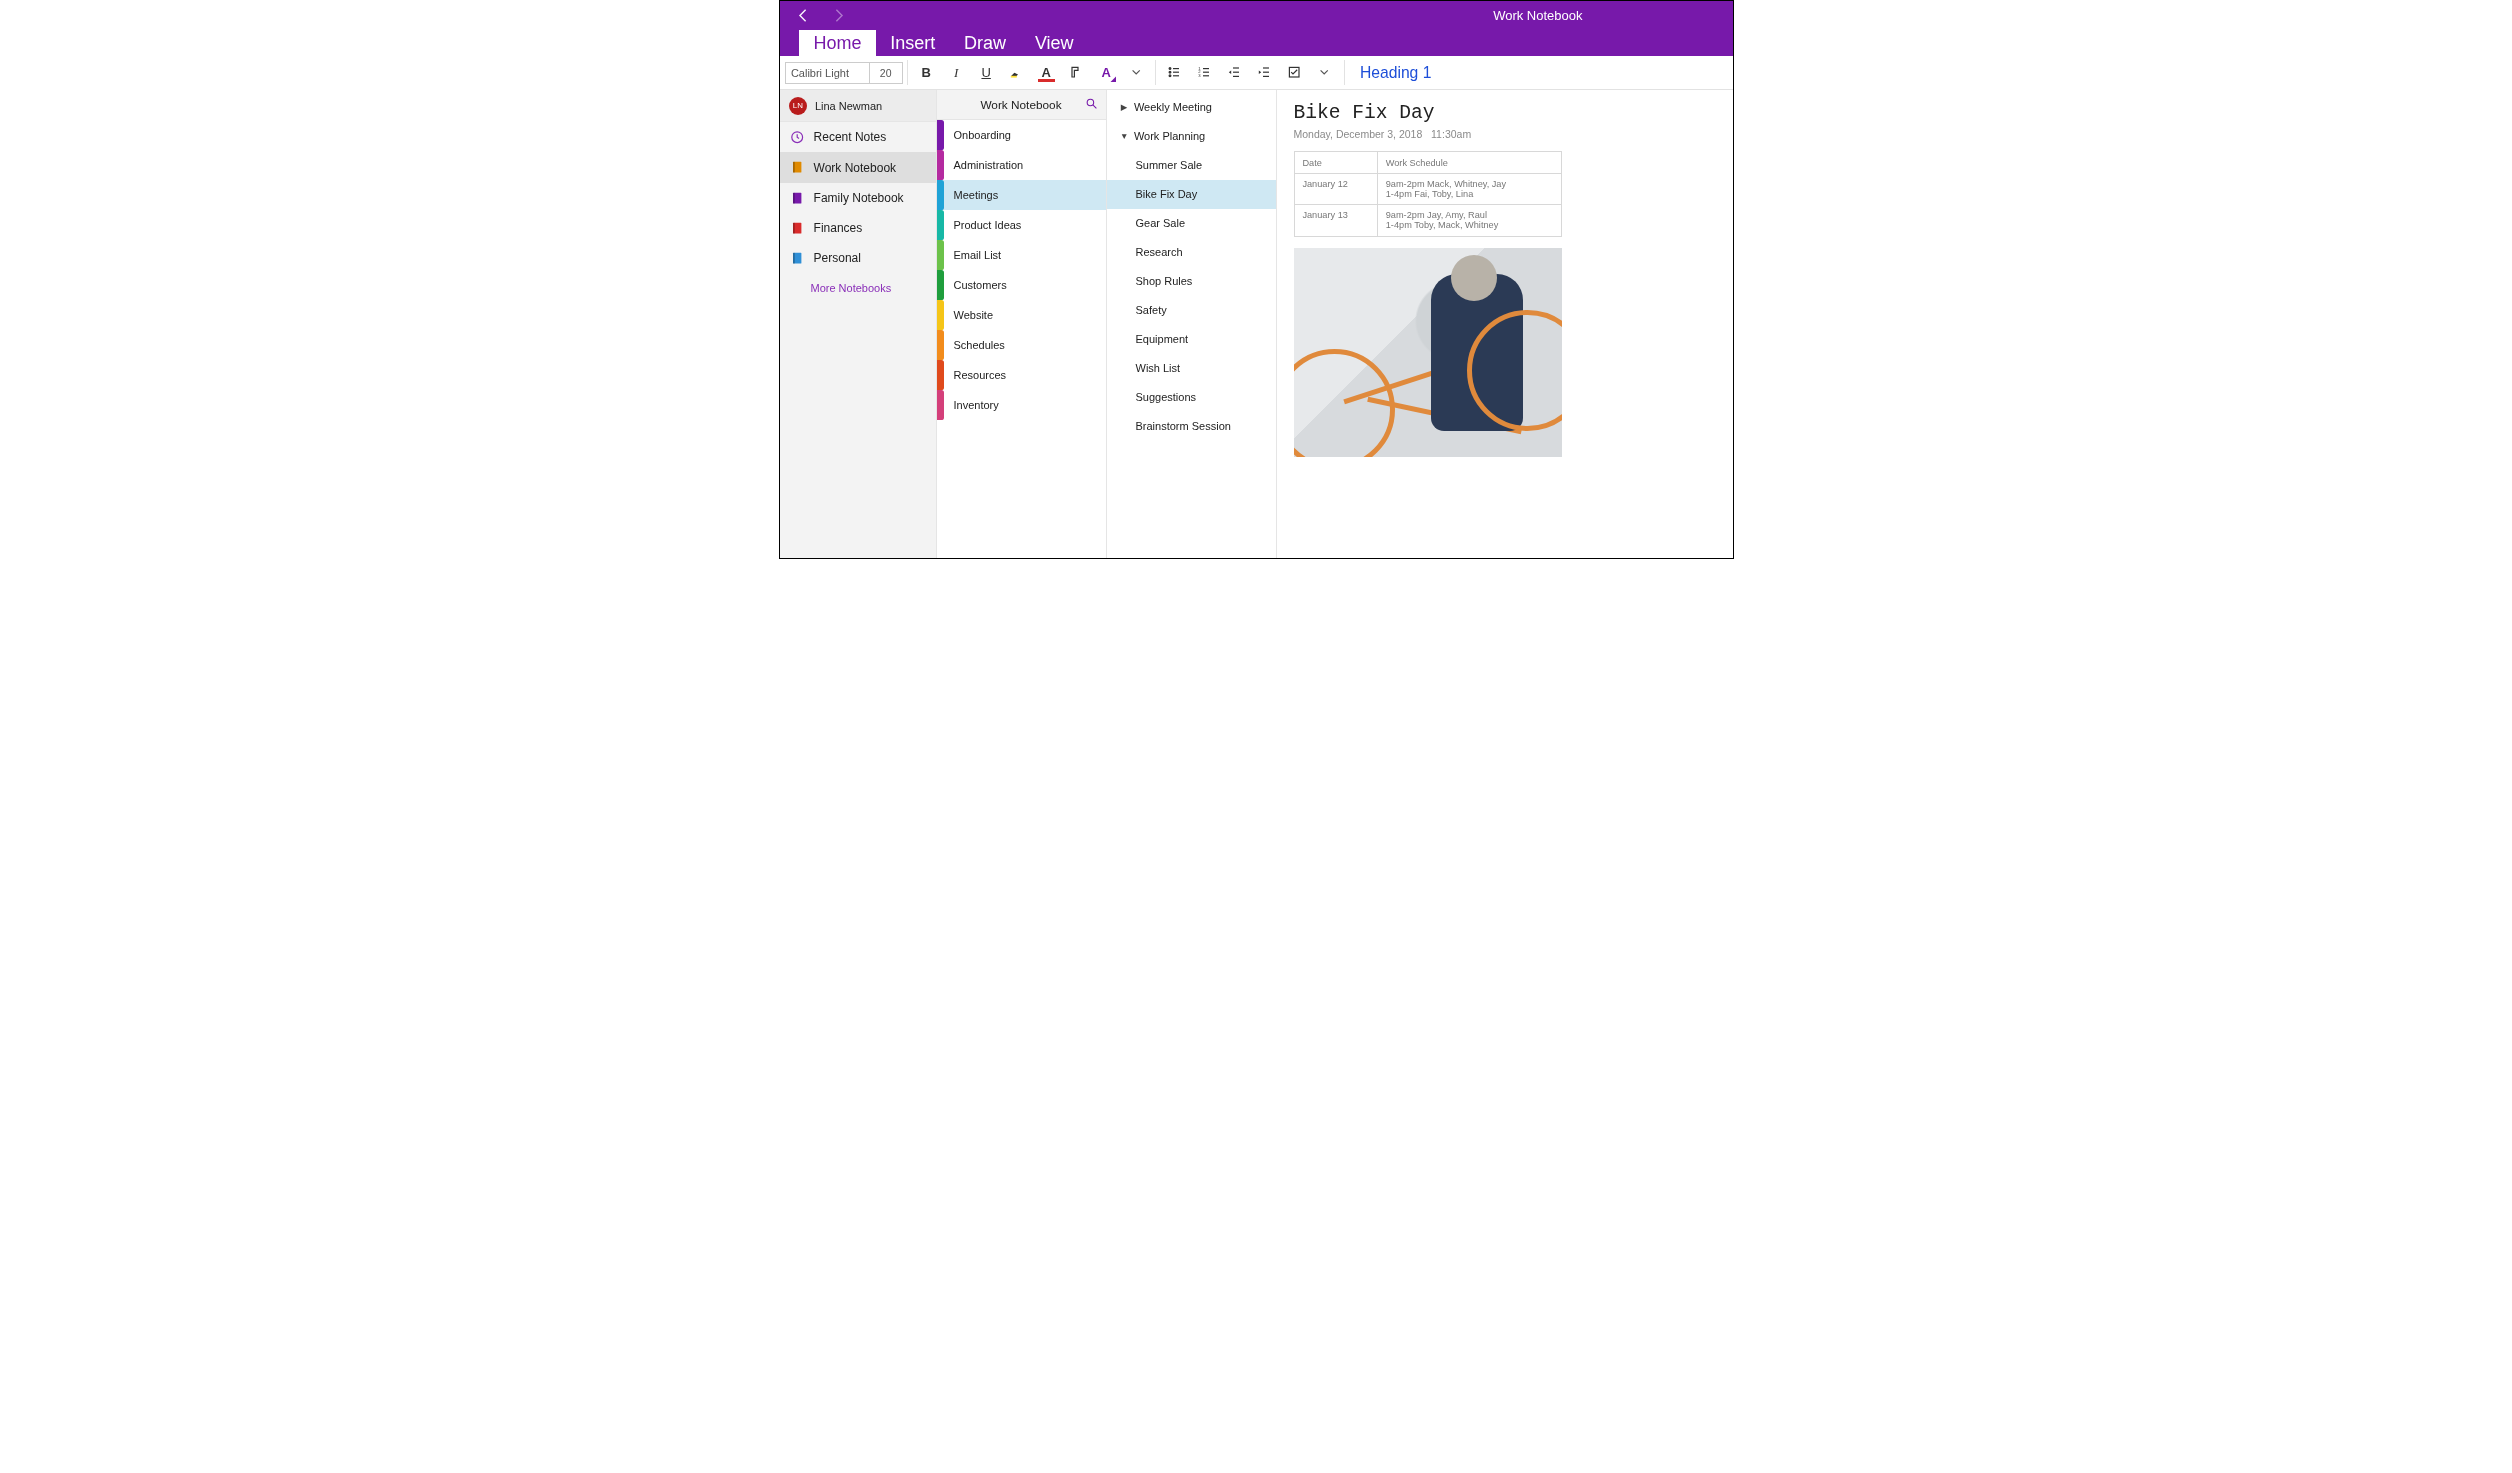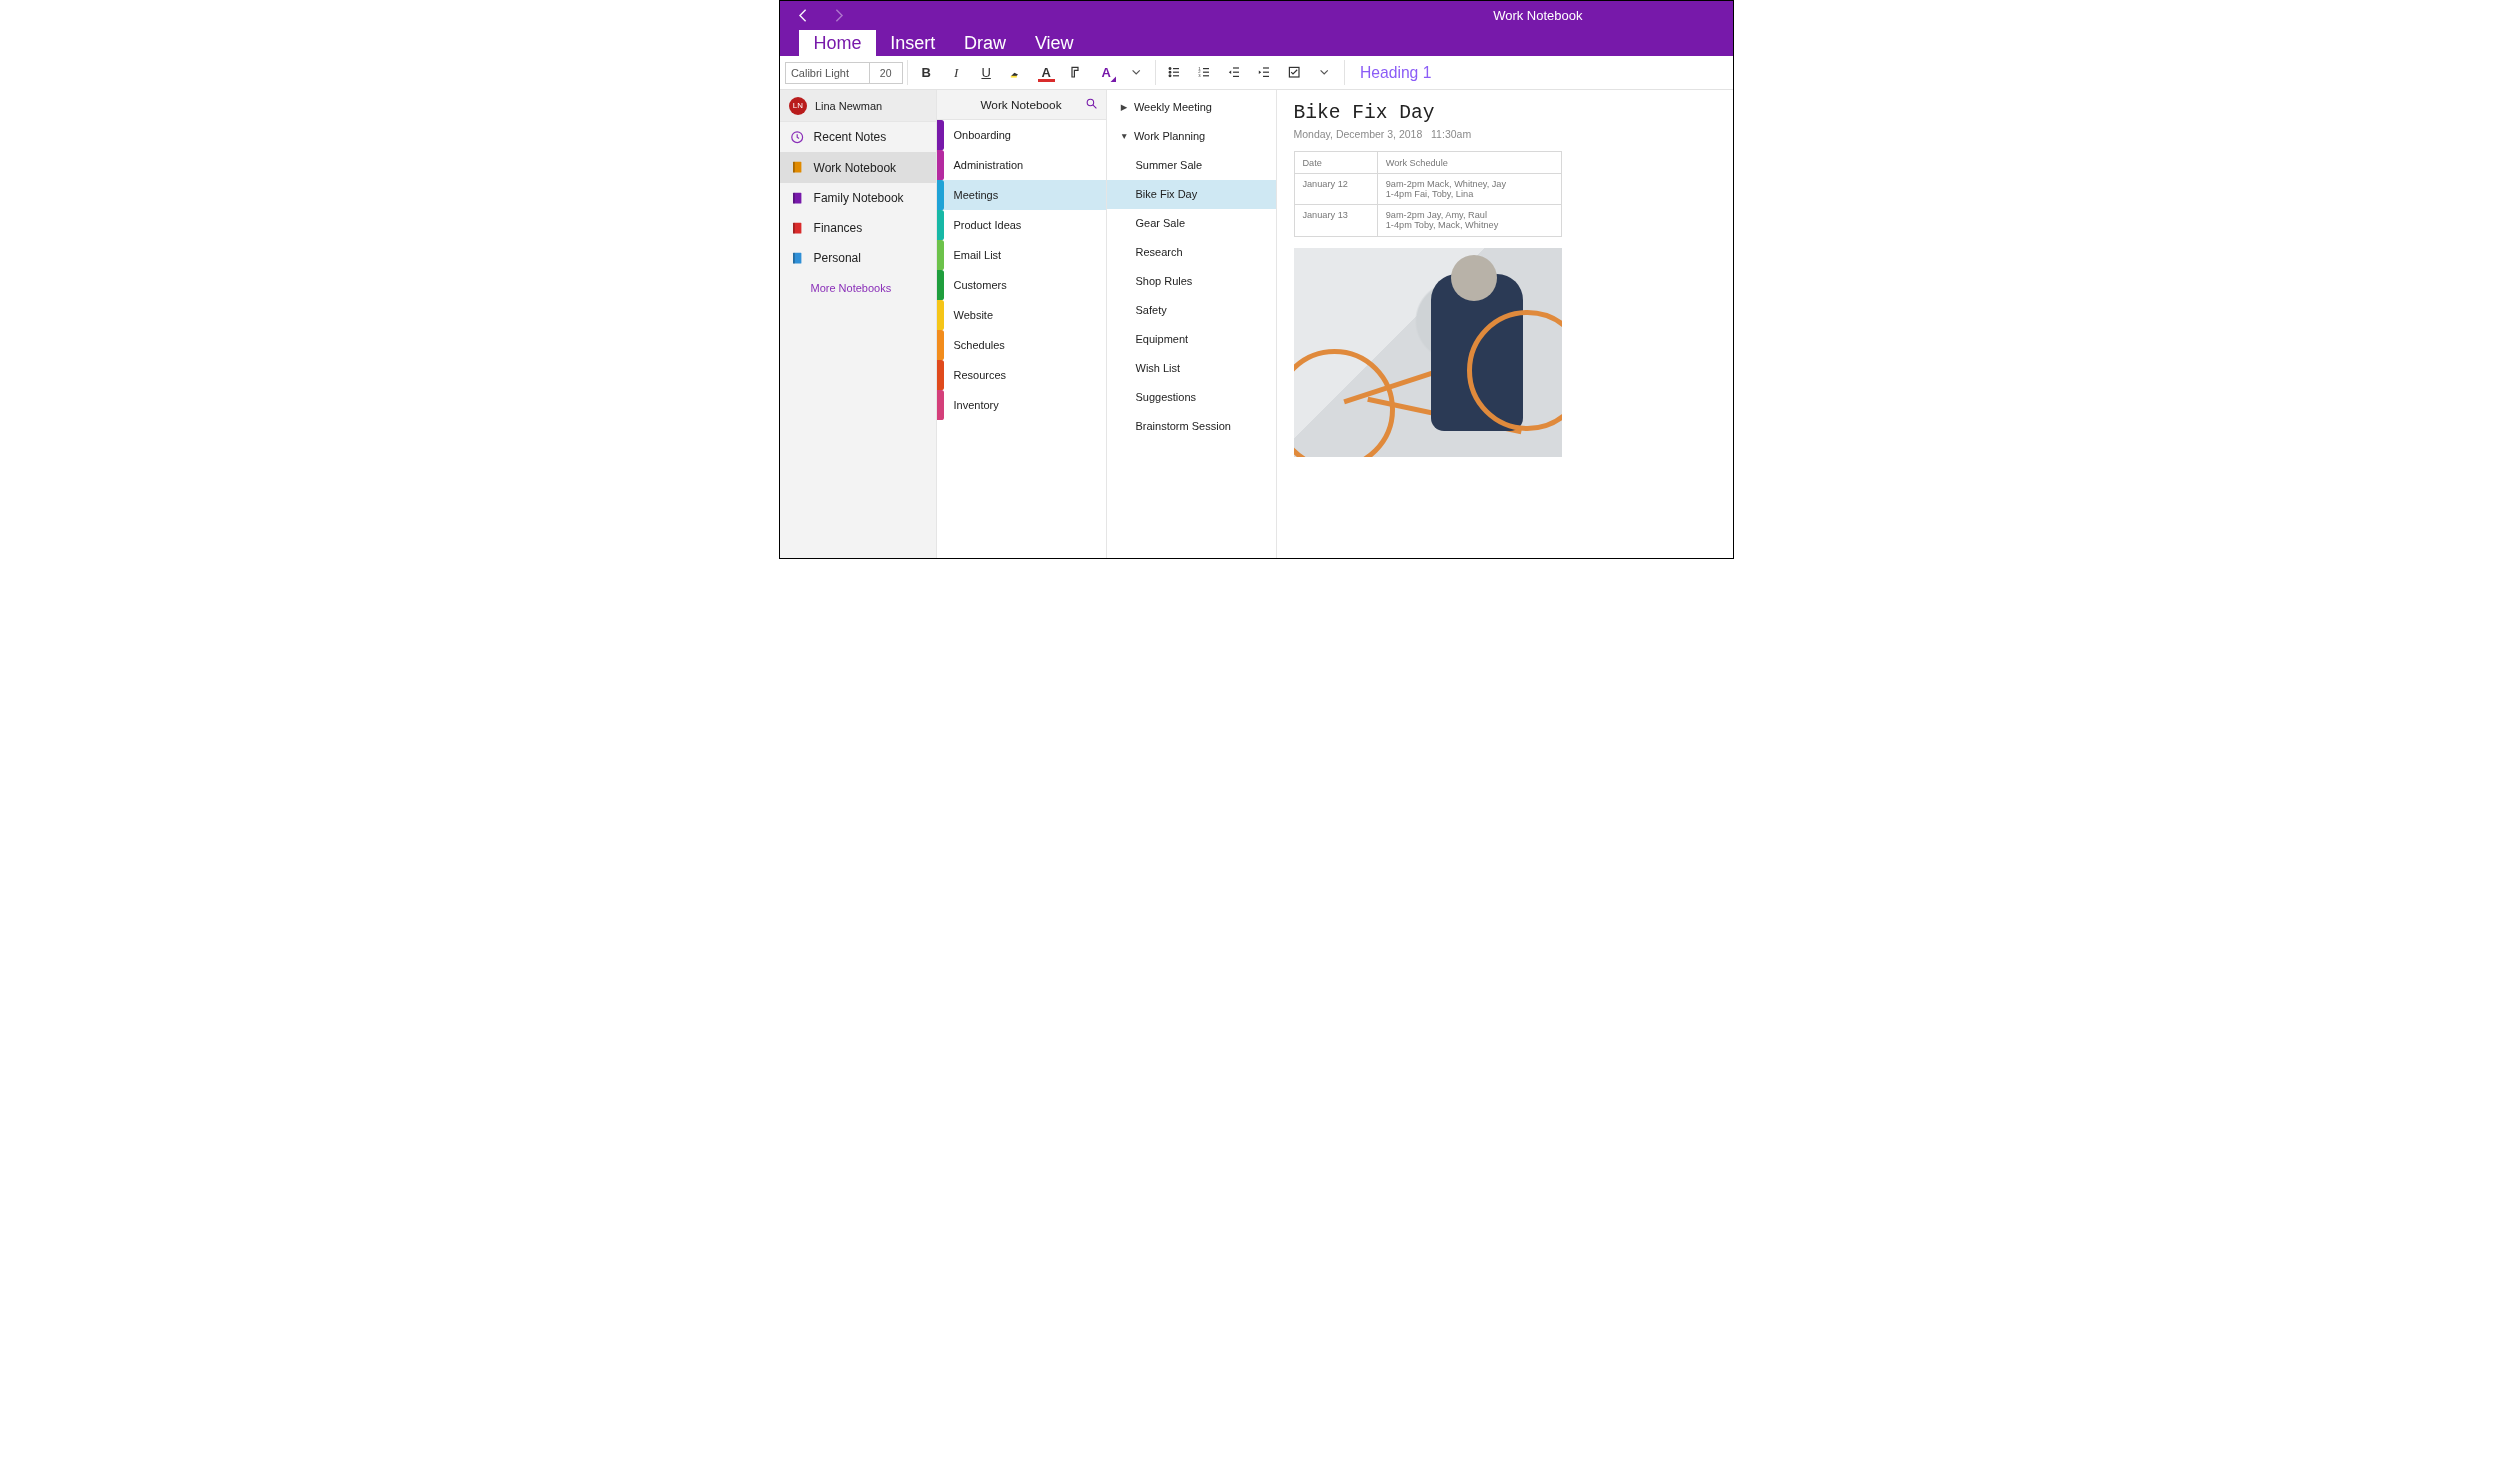--- a/index.html
+++ b/index.html
@@ -56,21 +56,21 @@
   .ribbon .sep { width:0.7px; height:25px; background:#e2e2e2; margin:0 3.9px; }
   .font-name { width:85px; height:22px; border:0.7px solid #ccc; padding:0 5.2px; font-size:11px; color:#555; }
   .font-size { width:33px; height:22px; border:0.7px solid #ccc; border-left:none; padding:0 5.2px; font-size:10.5px; color:#555; text-align:center; }
   .rbtn {
     width:30px; height:26px; display:flex; align-items:center; justify-content:center;
     font-size:13px; color:#333; cursor:pointer; position:relative;
   }
   .rbtn svg { width:14.4px; height:14.4px; }
   .rbtn .under { position:absolute; bottom:3.9px; left:6.5px; right:6.5px; height:2.6px; }
   .style-select {
-    color:#8b5cf6; font-size:15.7px; padding:0 11.8px; height:26px; display:flex; align-items:center; cursor:pointer;
+    color:#1d4ed8; font-size:15.7px; padding:0 11.8px; height:26px; display:flex; align-items:center; cursor:pointer;
   }
 
   
   .main { flex:1; display:flex; overflow:hidden; }
 
   
   .sidebar {
     width: 157px; background:#f3f3f3; border-right:0.7px solid #e5e5e5;
     display:flex; flex-direction:column;
   }

